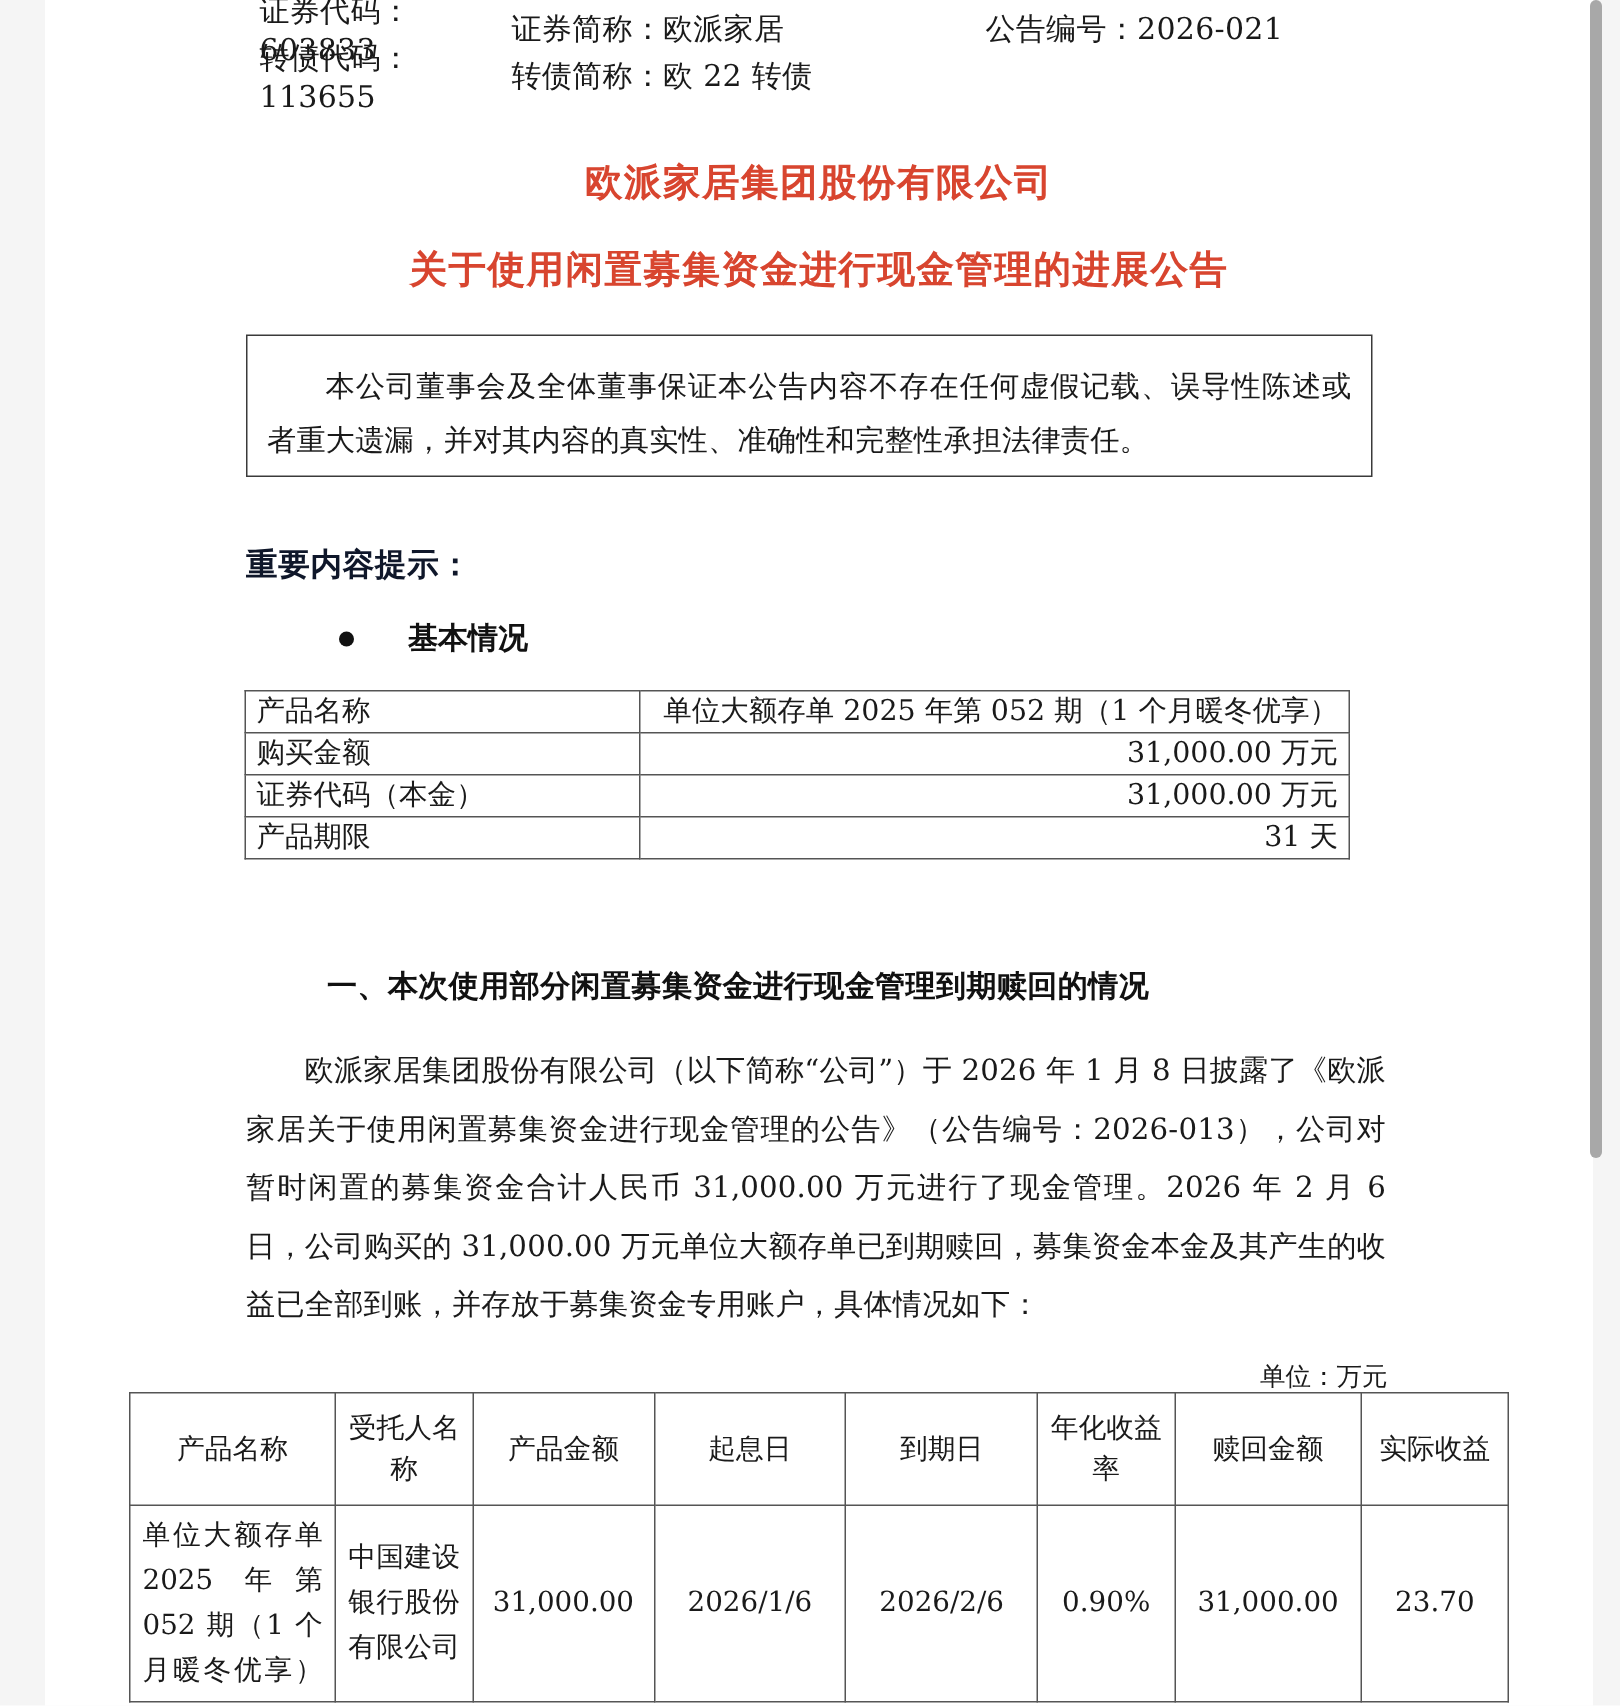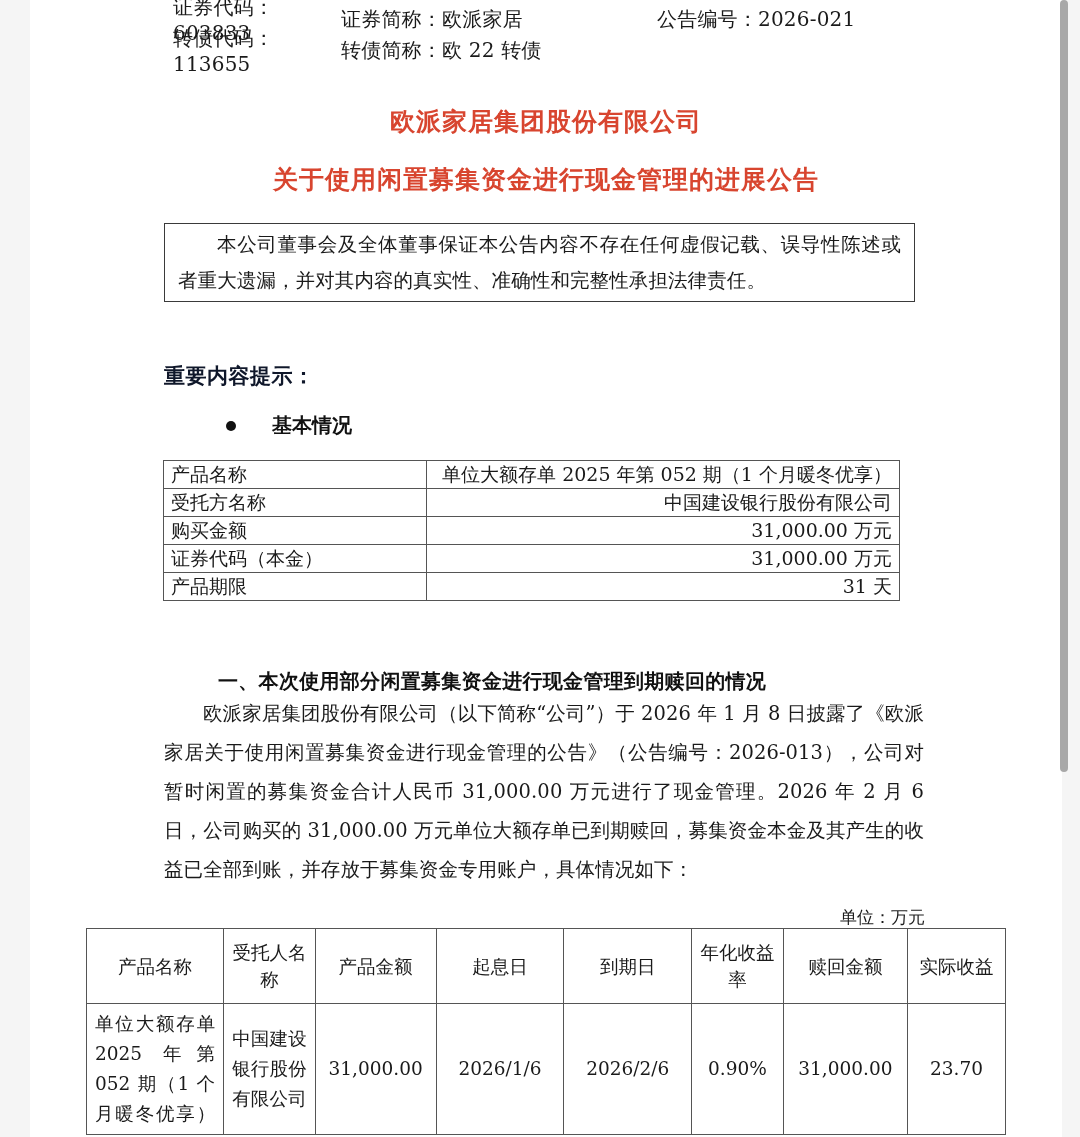--- a/index.html
+++ b/index.html
@@ -64,24 +64,24 @@
   }
   .title-main { top: 105px; font-size: 25px; }
   .title-sub  { top: 163px; font-size: 25px; }
 
   
   .disclaimer {
     position: absolute;
     left: 134px;
     top: 223px;
     width: 751px;
-    height: 79px;
+    height: 95px;
     border: 1px solid #3a3a3a;
     box-sizing: border-box;
-    padding: 3px 13px 0 13px;
+    padding: 16px 13px 0 13px;
   }
   .disclaimer p {
     margin: 0;
     font-size: 19.5px;
     line-height: 36px;
     color: #1a1a1a;
     text-indent: 39px;
     text-align: justify;
     letter-spacing: 0.1px;
   }
@@ -133,21 +133,21 @@
     line-height: 27px;
     white-space: nowrap;
   }
   .basic-table td.k { width: 248px; text-align: left; }
   .basic-table td.v { text-align: right; }
 
   
   .sec-heading {
     position: absolute;
     left: 188px;
-    top: 668px;
+    top: 644px;
     font-size: 20px;
     font-weight: bold;
     font-family: "DejaVu Sans", "Liberation Sans", sans-serif;
     color: #111;
     letter-spacing: 0.3px;
   }
 
   
   .body-para {
     position: absolute;
@@ -271,24 +271,20 @@
       <span>基本情况</span>
     </div>
 
     <table class="basic-table">
       <tbody>
         <tr>
           <td class="k">产品名称</td>
           <td class="v">单位大额存单 2025 年第 052 期（1 个月暖冬优享）</td>
         </tr>
         <tr>
-          <td class="k">受托方名称</td>
-          <td class="v">中国建设银行股份有限公司</td>
-        </tr>
-        <tr>
           <td class="k">购买金额</td>
           <td class="v">31,000.00 万元</td>
         </tr>
         <tr>
           <td class="k">证券代码（本金）</td>
           <td class="v">31,000.00 万元</td>
         </tr>
         <tr>
           <td class="k">产品期限</td>
           <td class="v">31 天</td>

